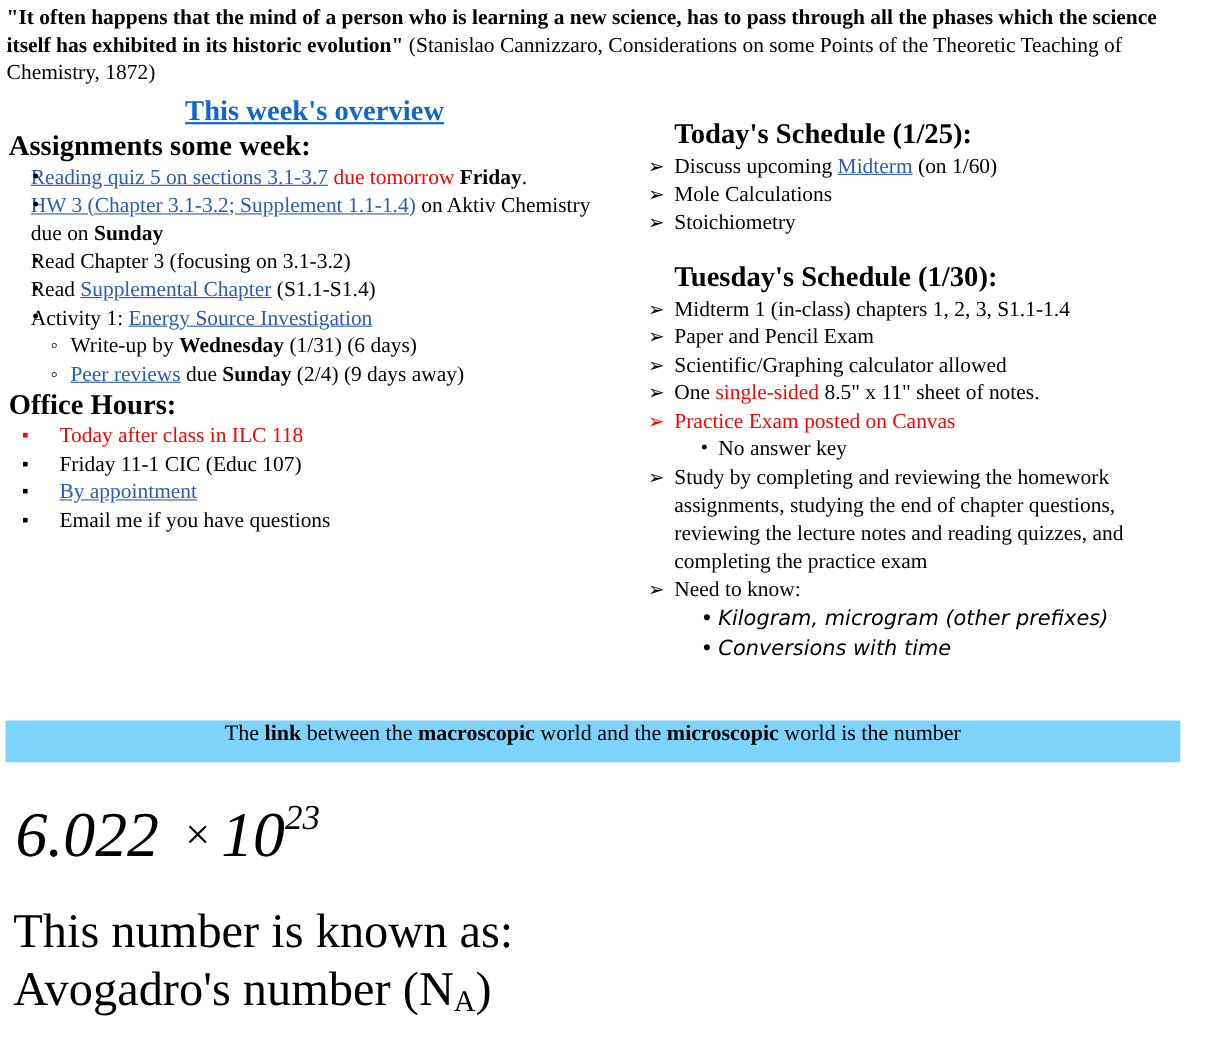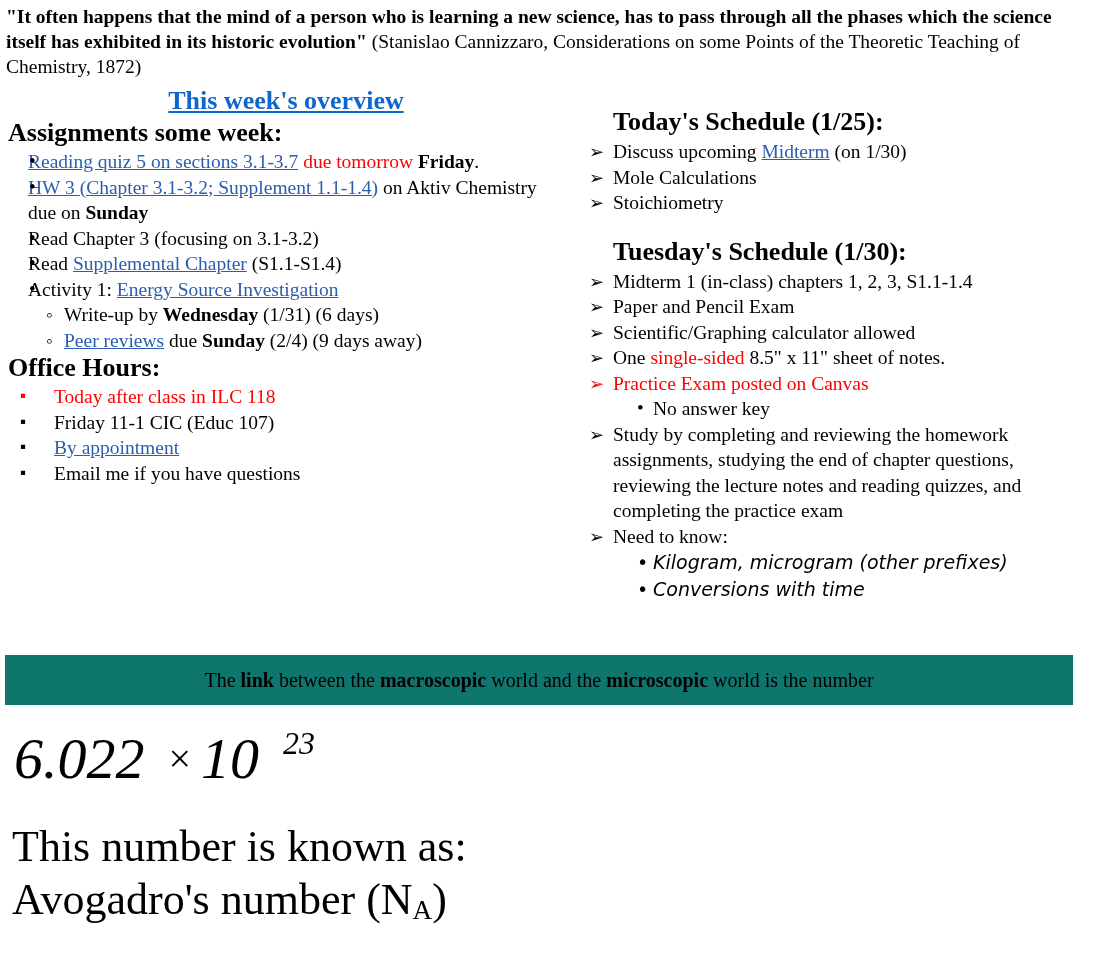--- a/index.html
+++ b/index.html
@@ -166,24 +166,24 @@
   }
   .red { color: #ff0000; }
   .bold { font-weight: bold; }
 
   
   .highlight-bar {
     position: absolute;
     left: 5px;
     top: 655px;
     width: 1068px;
-    height: 50px;
-    background: #0f766e;
+    height: 38px;
+    background: #7dd3fc;
     display: flex;
-    align-items: center;
+    align-items: flex-start;
     justify-content: center;
   }
   .highlight-bar .hl-text {
     font-size: 20px;
     line-height: 24px;
     color: #000;
     white-space: nowrap;
   }
 
   
@@ -198,21 +198,20 @@
   }
   .formula .times {
     font-style: normal;
     font-size: 40px;
     padding: 0 10px 0 24px;
     vertical-align: 6px;
   }
   .formula sup {
     font-size: 0.55em;
     vertical-align: 0.75em;
-    margin-left: 24px;
   }
 
   
   .closing {
     position: absolute;
     left: 12px;
     top: 820px;
     font-size: 44px;
     line-height: 53px;
   }
@@ -271,21 +270,21 @@
       <li>Email me if you have questions</li>
     </ul>
   </div>
 
   <div class="col-right">
 
     <h2 class="section-head right-head">Today's Schedule (1/25):</h2>
 
     <ul class="arrows">
       <li>
-        <span>Discuss upcoming </span><a class="lnk" href="#">Midterm</a><span> (on 1/30)</span>
+        <span>Discuss upcoming </span><a class="lnk" href="#">Midterm</a><span> (on 1/60)</span>
       </li>
       <li>Mole Calculations</li>
       <li>Stoichiometry</li>
     </ul>
 
     <h2 class="section-head right-head">Tuesday's Schedule (1/30):</h2>
 
     <ul class="arrows">
       <li>Midterm 1 (in-class) chapters 1, 2, 3, S1.1-1.4</li>
       <li>Paper and Pencil Exam</li>

